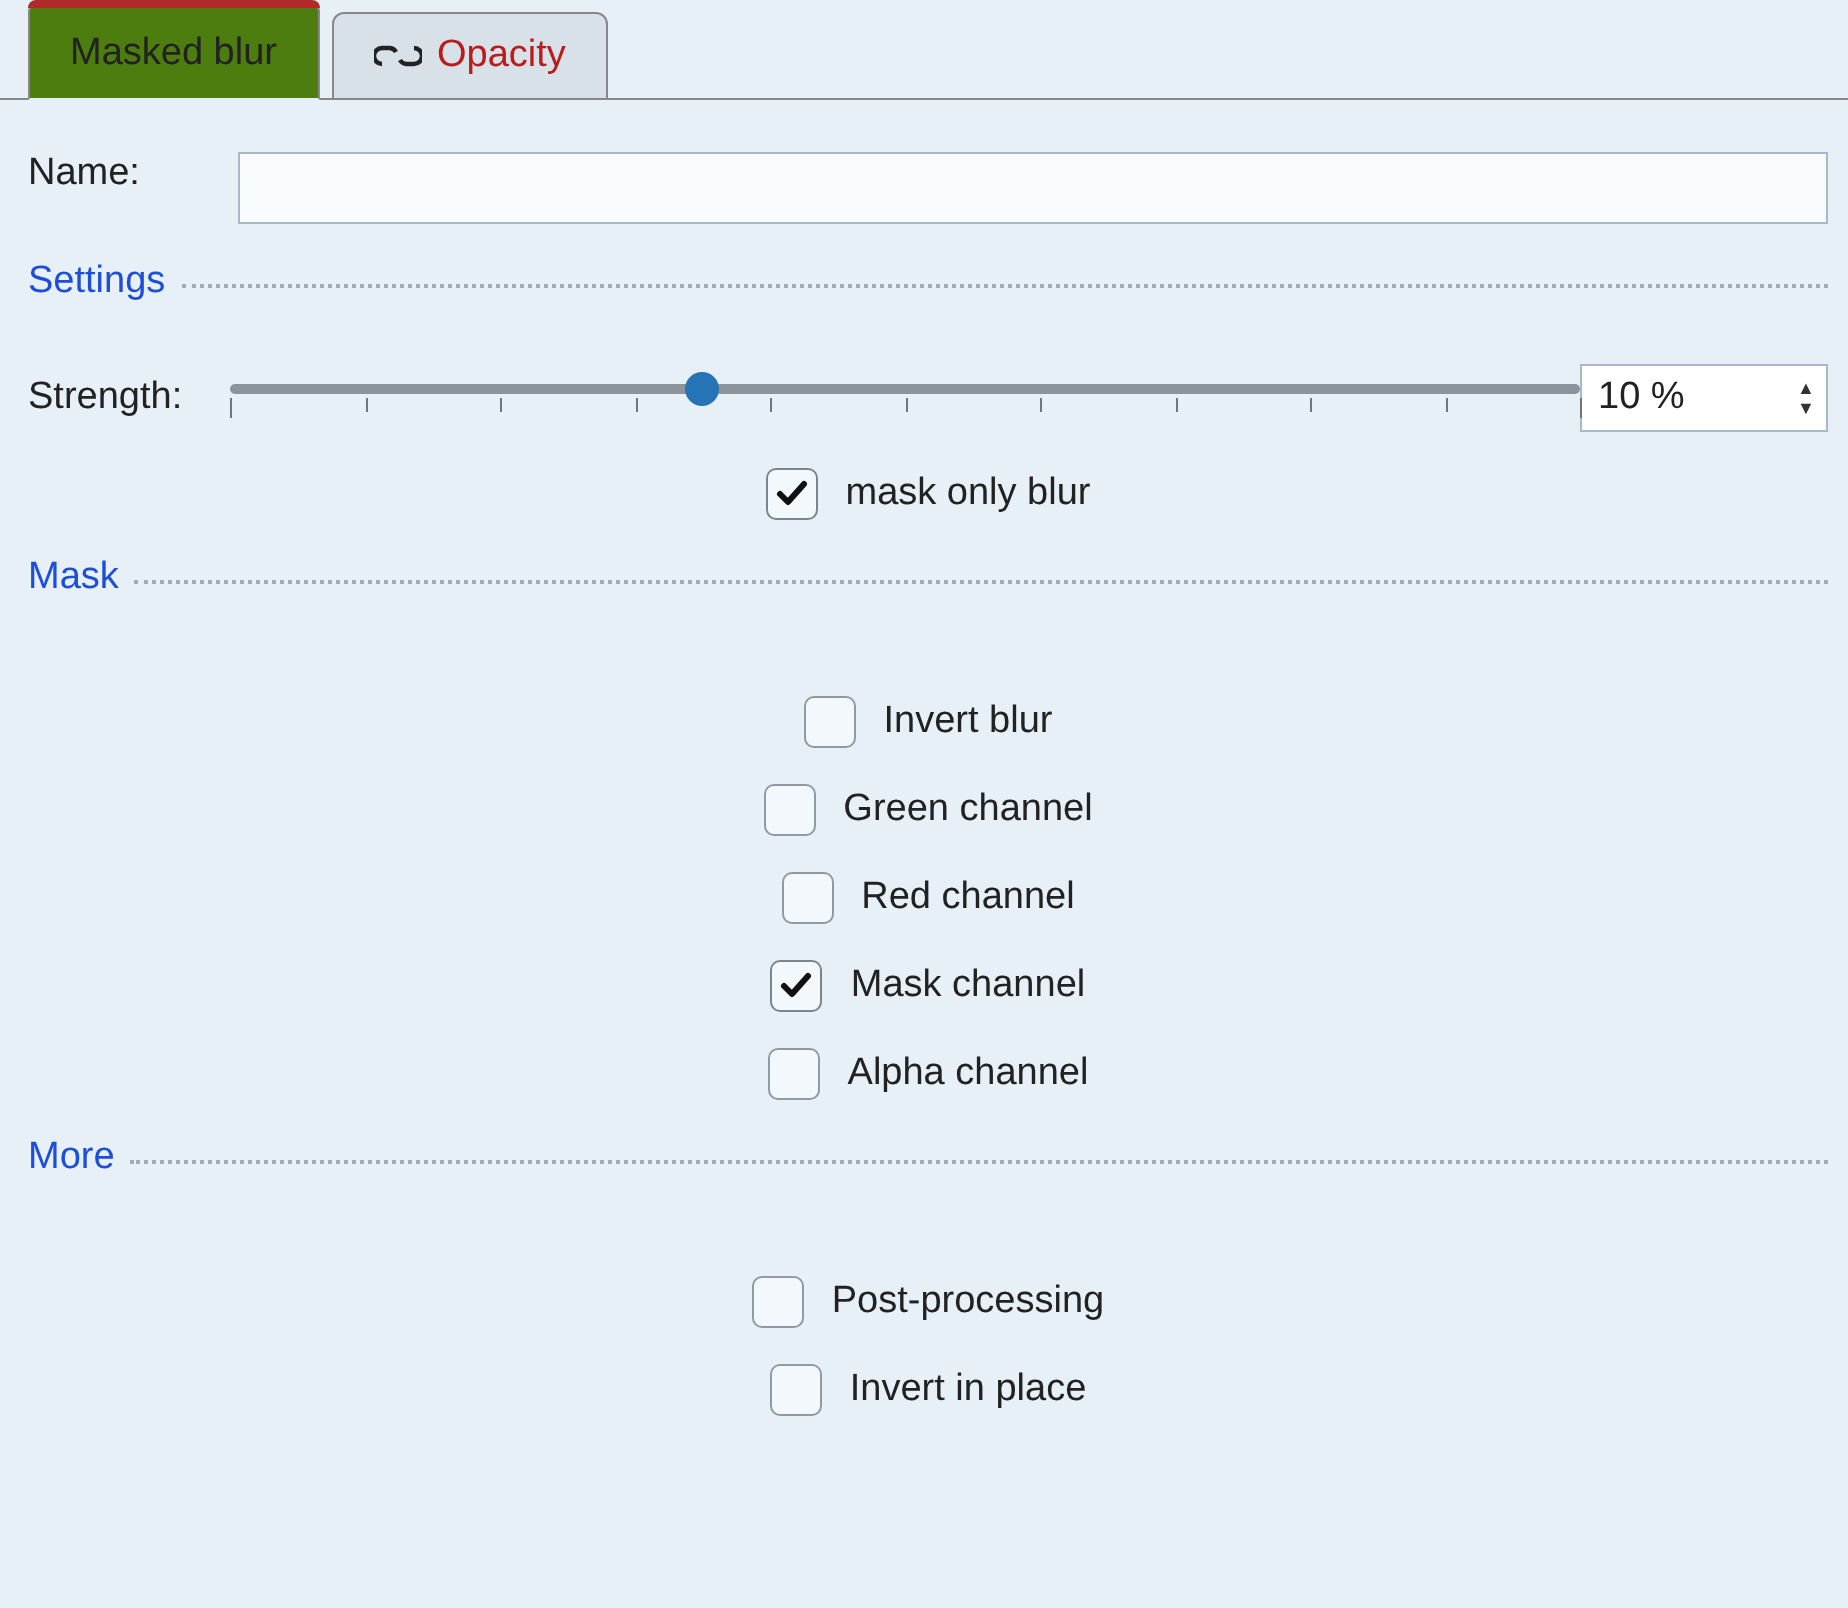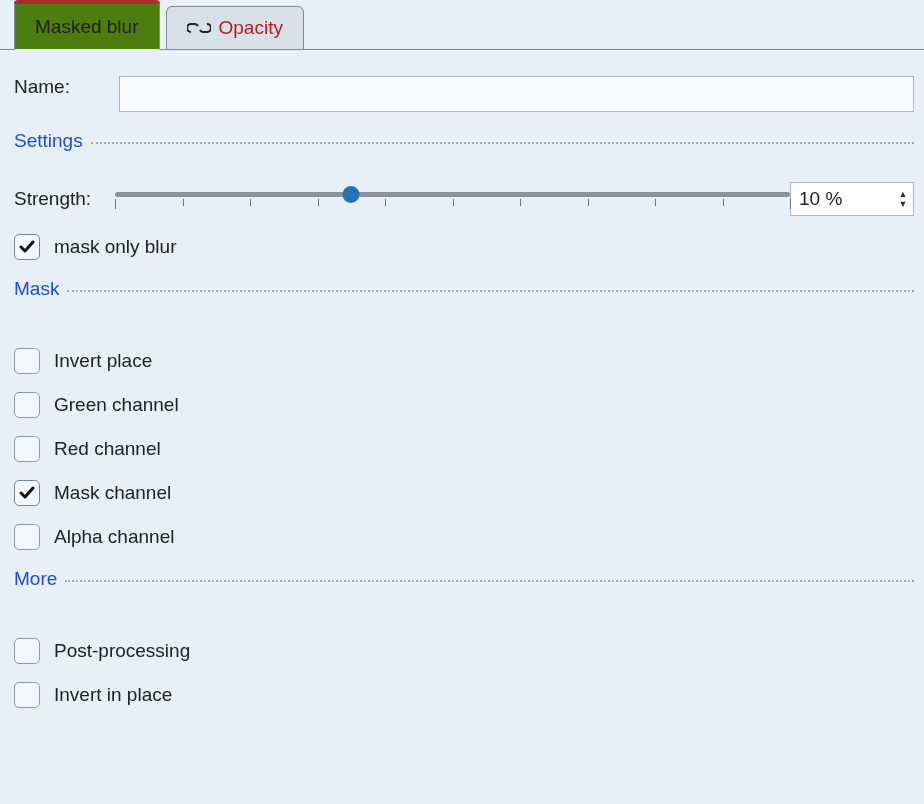--- a/index.html
+++ b/index.html
@@ -159,20 +159,21 @@
     cursor: pointer;
     font-size: 9px;
     color: #333;
   }
 
   .check-row {
     display: flex;
     align-items: center;
     gap: 14px;
     margin: 18px 0;
+    justify-content: center;
   }
   .checkbox {
     width: 26px;
     height: 26px;
     border: 1px solid #909aa4;
     border-radius: 5px;
     background: #f3f8fc;
     cursor: pointer;
     display: flex;
     align-items: center;
@@ -258,21 +259,21 @@
     <span>Mask</span>
       <div class="dots"></div>
   </div>
 
   <div class="spacer-sm"></div>
 
   <div class="check-row">
     <div class="checkbox">
       
     </div>
-    <span>Invert place</span>
+    <span>Invert blur</span>
   </div>
   <div class="check-row">
     <div class="checkbox">
       
     </div>
     <span>Green channel</span>
   </div>
   <div class="check-row">
     <div class="checkbox">
       

